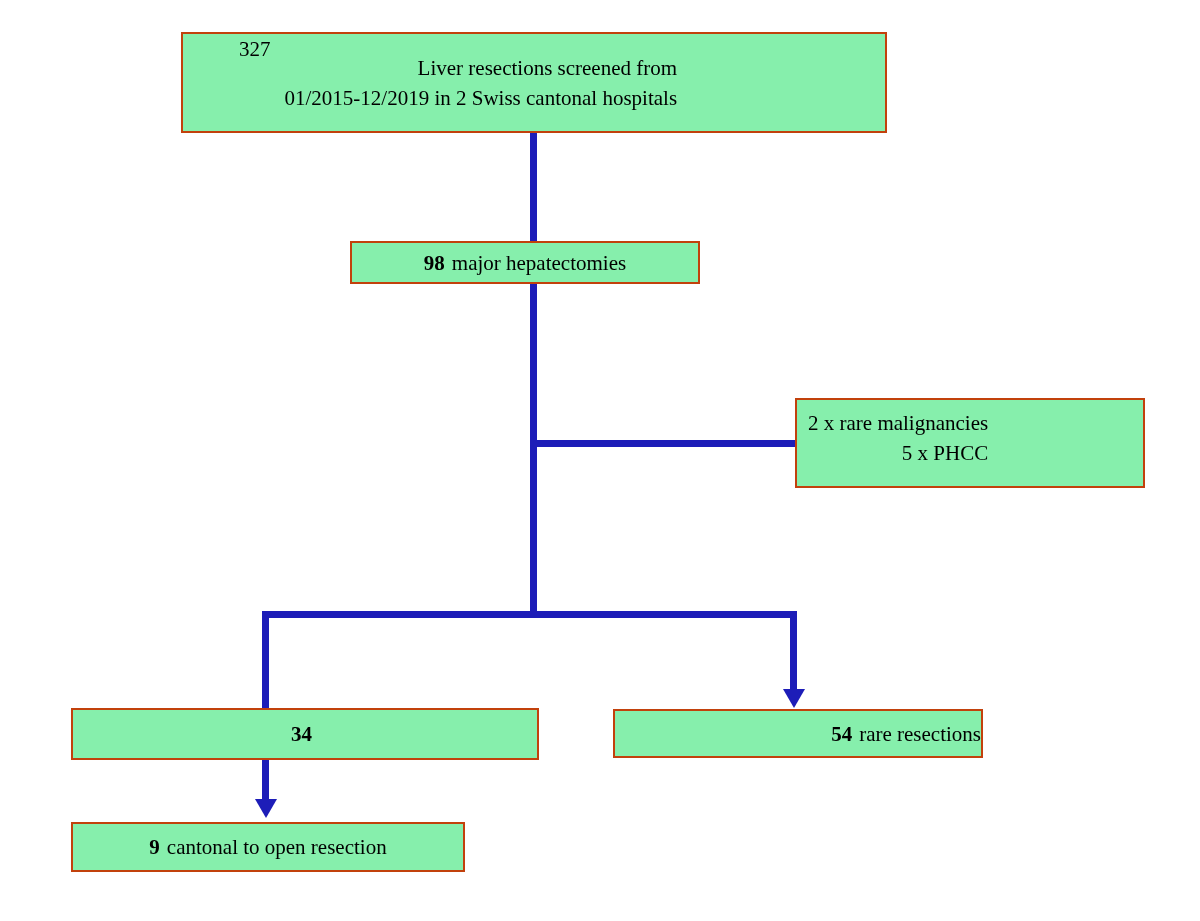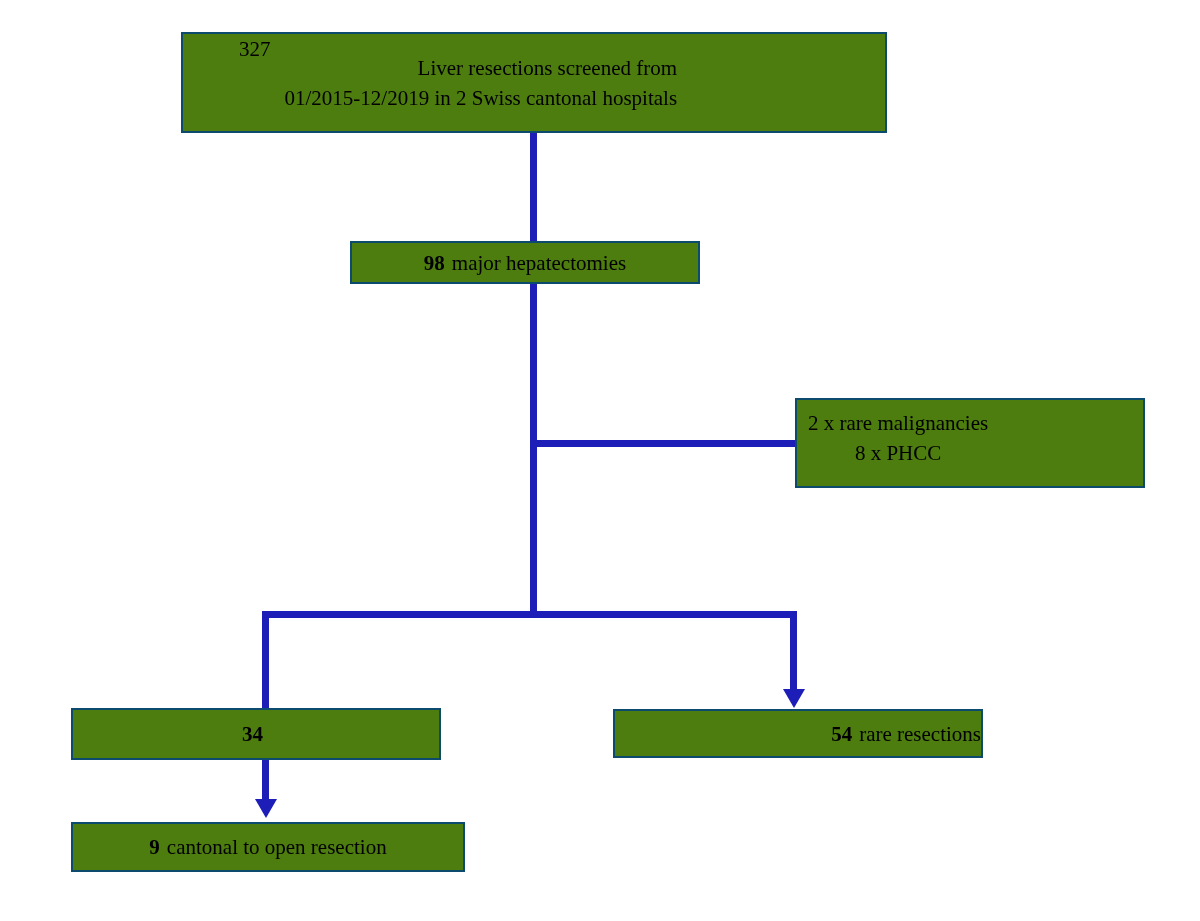--- a/index.html
+++ b/index.html
@@ -12,22 +12,22 @@
     width: 1200px;
     height: 921px;
     background: #ffffff;
     font-family: "Liberation Serif", "DejaVu Serif", serif;
     font-size: 21px;
     color: #000000;
     overflow: hidden;
   }
   .node {
     position: absolute;
-    background: #4d7c0f;
-    border: 2px solid #0c4a6e;
+    background: #86efac;
+    border: 2px solid #c2410c;
     box-sizing: border-box;
     z-index: 2;
     display: flex;
     align-items: center;
     justify-content: center;
     line-height: 30px;
   }
   .node .num {
     font-weight: bold;
     margin-right: 7px;
@@ -44,23 +44,23 @@
   }
   #box-screened .num { margin-right: 14px; align-self: flex-start; }
   #box-screened .lines { text-align: right; }
 
   #box-major   { left: 350px; top: 241px; width: 350px; height: 43px; }
   #box-excluded {
     left: 795px; top: 398px; width: 350px; height: 90px;
     justify-content: flex-start;
     align-items: flex-start;
     padding: 8px 0 0 11px;
-    text-align: center;
+    text-align: right;
   }
-  #box-lap      { left: 71px;  top: 708px; width: 370px; height: 52px; }
+  #box-lap      { left: 71px;  top: 708px; width: 468px; height: 52px; }
   #box-open     { left: 613px; top: 709px; width: 370px; height: 49px; justify-content: flex-end; }
   #box-conv     { left: 71px;  top: 822px; width: 394px; height: 50px; }
 
   
   .line {
     position: absolute;
     background: #1d1db8;
     z-index: 1;
   }
   #line-trunk        { left: 530px; top: 133px; width: 7px;  height: 485px; }
@@ -102,21 +102,21 @@
   </div>
 
   <div class="node" id="box-major">
     <span class="num">98</span>
     <span>major hepatectomies</span>
   </div>
 
   <div class="node" id="box-excluded">
     <span>
       <span>2 x rare malignancies</span><br>
-      <span>8 x PHCC</span>
+      <span>5 x PHCC</span>
     </span>
   </div>
 
   <div class="node" id="box-lap">
     <span class="num">34</span>
   </div>
 
   <div class="node" id="box-open">
     <span class="num">54</span>
     <span>rare resections</span>

